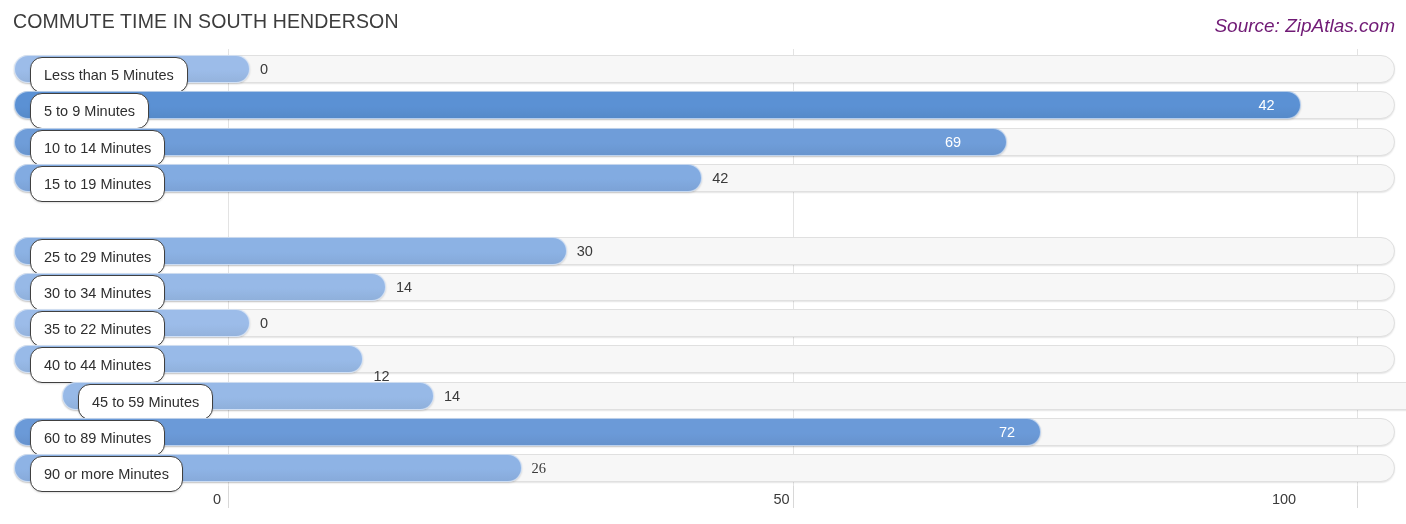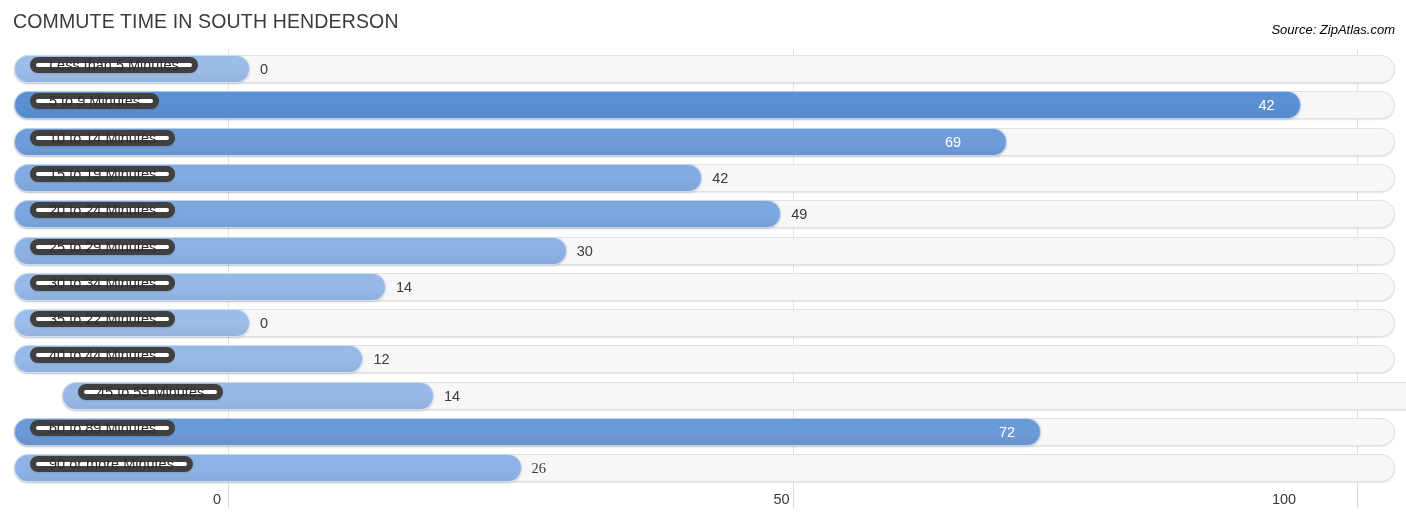--- a/index.html
+++ b/index.html
@@ -22,24 +22,24 @@
     position: absolute;
     left: 13px; top: 10px;
     font-size: 19.5px;
     font-weight: 400;
     color: #3c3c3c;
     letter-spacing: 0.15px;
     white-space: nowrap;
   }
   #chart-source {
     position: absolute;
-    right: 11px; top: 22px;
-    font-size: 13px;
+    right: 11px; top: 15px;
+    font-size: 19px;
     font-style: italic;
-    color: #000000;
+    color: #701a75;
     white-space: nowrap;
   }
 
   
   #plot {
     position: absolute;
     left: 0; top: 49px;
     width: 1406px;
     height: 437px;
   }
@@ -86,26 +86,26 @@
     left: 0; top: 0;
     height: 28px;
     border-radius: 14px;
     border: 1px solid rgba(255,255,255,0.55);
     box-shadow: 0 1px 2px rgba(0,0,0,0.16);
   }
   
   .label-pill {
     position: absolute;
     left: 16px; top: 2px;
-    height: 16px;
+    height: 36px;
     padding: 0 13px;
     display: flex;
     align-items: center;
     background: #ffffff;
-    border: 6px solid #404040;
+    border: 1px solid #404040;
     border-radius: 12px;
     font-size: 14.5px;
     color: #2f2f2f;
     white-space: nowrap;
     box-shadow: 0 1px 2px rgba(0,0,0,0.13);
   }
   
   .value-out {
     position: absolute;
     top: 0;
@@ -184,26 +184,20 @@
           <div class="bar" style="width: 993.01px; background: linear-gradient(rgb(111, 157, 217) 0%, rgb(111, 157, 217) 55%, rgb(105, 149, 206) 100%);"></div>
           <div class="label-pill">10 to 14 Minutes</div>
           <div class="value-in" style="left: 931px;">69</div>
         </div>
         <div class="row" style="top: 114.9px;">
           <div class="track"></div>
           <div class="bar" style="width: 688.18px; background: linear-gradient(rgb(130, 171, 225) 0%, rgb(130, 171, 225) 55%, rgb(124, 162, 214) 100%);"></div>
           <div class="label-pill">15 to 19 Minutes</div>
           <div class="value-out" style="left: 698.18px;">42</div>
         </div>
-        <div class="row" style="top: 151.2px;">
-          <div class="track"></div>
-          <div class="bar" style="width: 767.21px; background: linear-gradient(rgb(124, 167, 223) 0%, rgb(124, 167, 223) 55%, rgb(118, 159, 212) 100%);"></div>
-          <div class="label-pill">20 to 24 Minutes</div>
-          <div class="value-out" style="left: 777.21px;">49</div>
-        </div>
         <div class="row" style="top: 187.5px;">
           <div class="track"></div>
           <div class="bar" style="width: 552.7px; background: linear-gradient(rgb(140, 178, 228) 0%, rgb(140, 178, 228) 55%, rgb(133, 169, 217) 100%);"></div>
           <div class="label-pill">25 to 29 Minutes</div>
           <div class="value-out" style="left: 562.7px;">30</div>
         </div>
         <div class="row" style="top: 223.8px;">
           <div class="track"></div>
           <div class="bar" style="width: 372.06px; background: linear-gradient(rgb(151, 185, 231) 0%, rgb(151, 185, 231) 55%, rgb(143, 176, 219) 100%);"></div>
           <div class="label-pill">30 to 34 Minutes</div>
@@ -212,21 +206,21 @@
         <div class="row" style="top: 260.1px;">
           <div class="track"></div>
           <div class="bar" style="width: 236px; background: linear-gradient(rgb(156, 188, 233) 0%, rgb(156, 188, 233) 55%, rgb(148, 179, 221) 100%);"></div>
           <div class="label-pill">35 to 22 Minutes</div>
           <div class="value-out" style="left: 246px;">0</div>
         </div>
         <div class="row" style="top: 296.4px;">
           <div class="track"></div>
           <div class="bar" style="width: 349.48px; background: linear-gradient(rgb(152, 186, 232) 0%, rgb(152, 186, 232) 55%, rgb(144, 177, 220) 100%);"></div>
           <div class="label-pill">40 to 44 Minutes</div>
-          <div class="value-out" style="left: 359.48px;">12</div>
+          <div class="value-out" style="left: 359.48px; margin-top: 17px;">12</div>
         </div>
         <div class="row" style="top: 332.7px; margin-left: 48px;">
           <div class="track"></div>
           <div class="bar" style="width: 372.06px; background: linear-gradient(rgb(151, 185, 231) 0%, rgb(151, 185, 231) 55%, rgb(143, 176, 219) 100%);"></div>
           <div class="label-pill">45 to 59 Minutes</div>
           <div class="value-out" style="left: 382.06px;">14</div>
         </div>
         <div class="row" style="top: 369px;">
           <div class="track"></div>
           <div class="bar" style="width: 1026.88px; background: linear-gradient(rgb(107, 154, 216) 0%, rgb(107, 154, 216) 55%, rgb(102, 146, 205) 100%);"></div>

